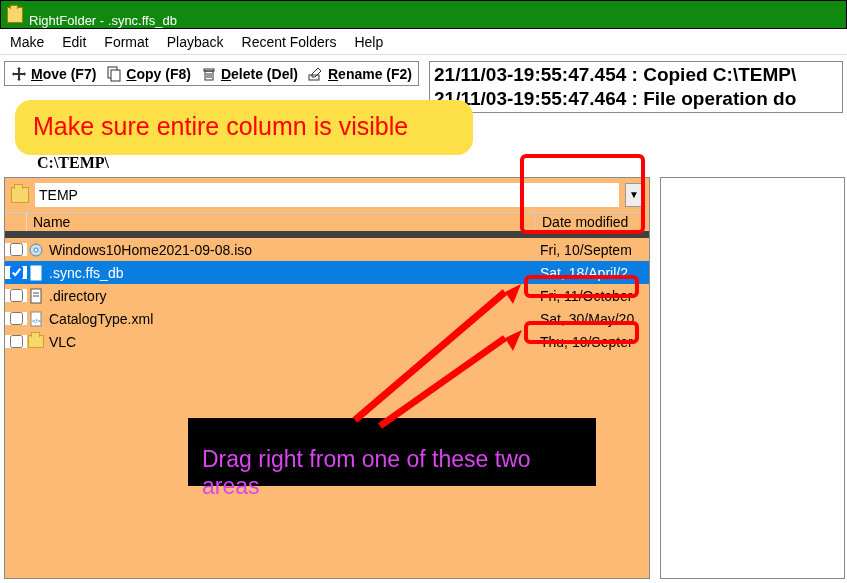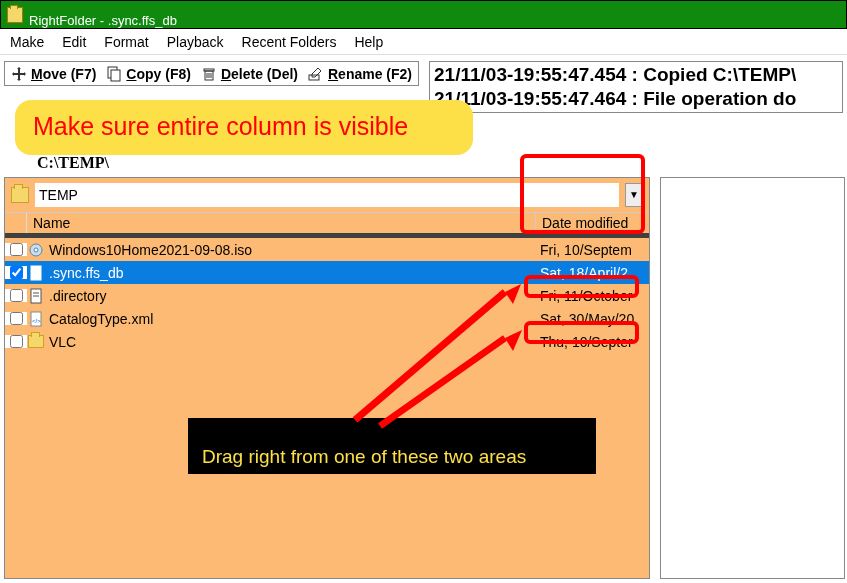--- a/index.html
+++ b/index.html
@@ -27,21 +27,21 @@
 
 .filepane { position: absolute; top: 177px; left: 4px; width: 646px; height: 402px; border: 1px solid #888; background: #fdba74; }
 .rightpane { position: absolute; top: 177px; left: 660px; width: 185px; height: 402px; border: 1px solid #888; background: #fff; }
 
 .pathbar { display: flex; align-items: center; height: 34px; padding: 4px 6px; gap: 6px; }
 .folder-icon { width: 18px; height: 16px; background: #f6d76b; border: 1px solid #c9a227; position: relative; }
 .folder-icon::before { content:""; position:absolute; top:-4px; left:2px; width:7px; height:4px; background:#f6d76b; border:1px solid #c9a227; border-bottom:none; }
 .path-input { flex: 1; height: 24px; border: none; font-size: 14px; padding: 2px 4px; }
 .path-dd { width: 18px; height: 24px; border: 1px solid #999; background: #eee; text-align: center; font-size: 10px; line-height: 22px; }
 
-.headers { display: flex; border-top: 1px solid #ccc; border-bottom: 5px solid #404040; height: 26px; align-items: center; font-size: 14px; }
+.headers { display: flex; border-top: 1px solid #ccc; border-bottom: 7px solid #404040; height: 26px; align-items: center; font-size: 14px; }
 .h-check { width: 22px; border-right: 1px solid #ddd; height: 100%; }
 .h-name { flex: 1; padding-left: 6px; border-right: 1px solid #ccc; height:100%; display:flex; align-items:center; }
 .h-date { width: 113px; padding-left: 6px; height:100%; display:flex; align-items:center; }
 
 .rows { }
 .row { display: flex; align-items: center; height: 23px; font-size: 14px; }
 .row.sel { background: #0a7de0; color: #fff; }
 .row .cb { width: 22px; display: flex; align-items: center; justify-content: center; background:#fff; }
 .row .cb input { width: 13px; height: 13px; }
 .row .ficon { width: 18px; height: 16px; margin-right: 4px; display:flex; align-items:center; justify-content:center; }
@@ -49,21 +49,21 @@
 .row .name { flex: 1; overflow: hidden; white-space: nowrap; }
 .row .date { width: 113px; padding-left: 4px; overflow: hidden; white-space: nowrap; }
 
 .redframe { position: absolute; border: 4px solid #ff0000; border-radius: 6px; pointer-events: none; z-index: 10; }
 .redframe.col { top: 154px; left: 520px; width: 125px; height: 80px; }
 .redframe.d1 { top: 275px; left: 524px; width: 115px; height: 23px; }
 .redframe.d2 { top: 321px; left: 524px; width: 115px; height: 23px; }
 
 .arrow { position: absolute; z-index: 9; pointer-events: none; }
 
-.annot2 { position: absolute; top: 418px; left: 188px; width: 408px; height: 56px; background: #000; color: #fde047; font-size: 19px; padding: 28px 14px 8px; z-index: 6; font-family: Arial, sans-serif; }
+.annot2 { position: absolute; top: 418px; left: 188px; width: 408px; height: 68px; background: #000; color: #d946ef; font-size: 23px; padding: 28px 14px 8px; z-index: 6; font-family: Arial, sans-serif; }
 </style>
 </head>
 <body>
 
 <div class="titlebar">
   <div class="icon"></div>
   <span class="title">
     <span>RightFolder</span> - <span>.sync.ffs_db</span>
   </span>
 </div>

